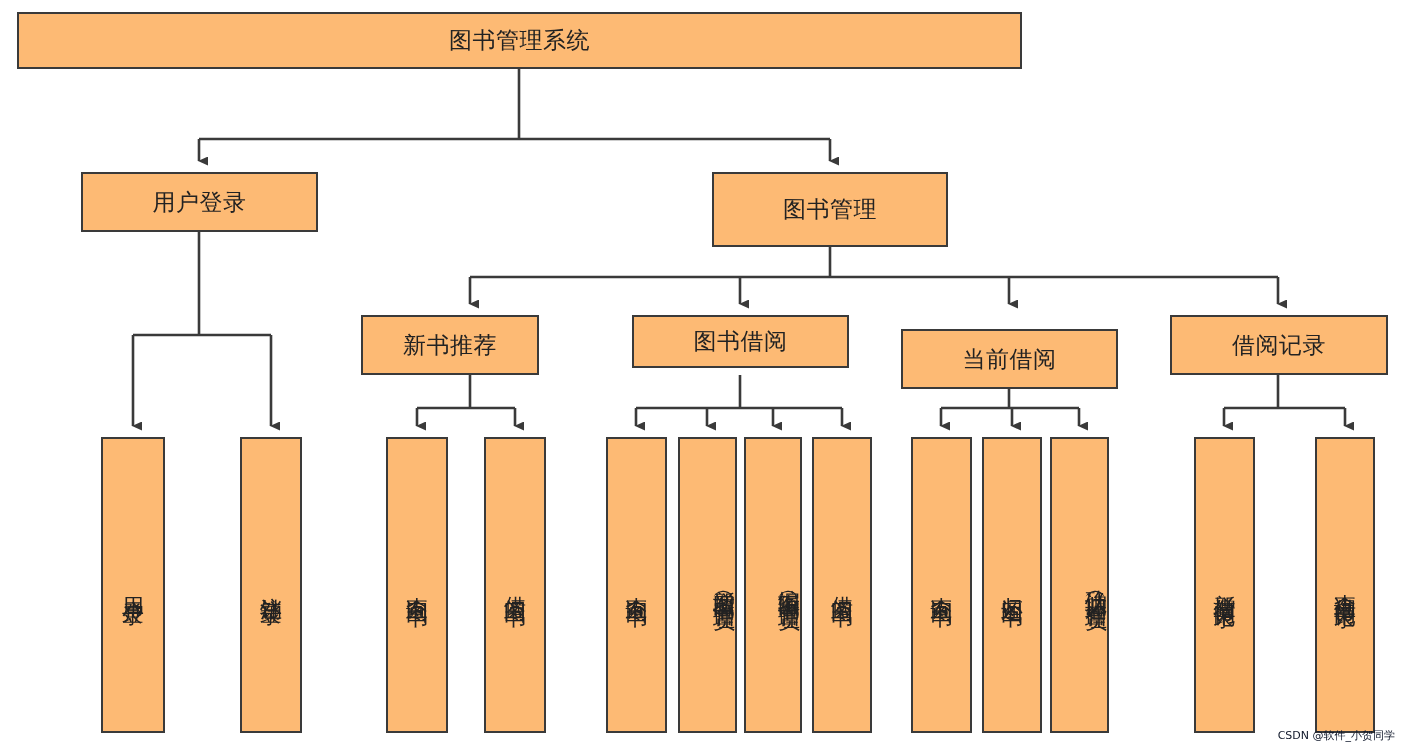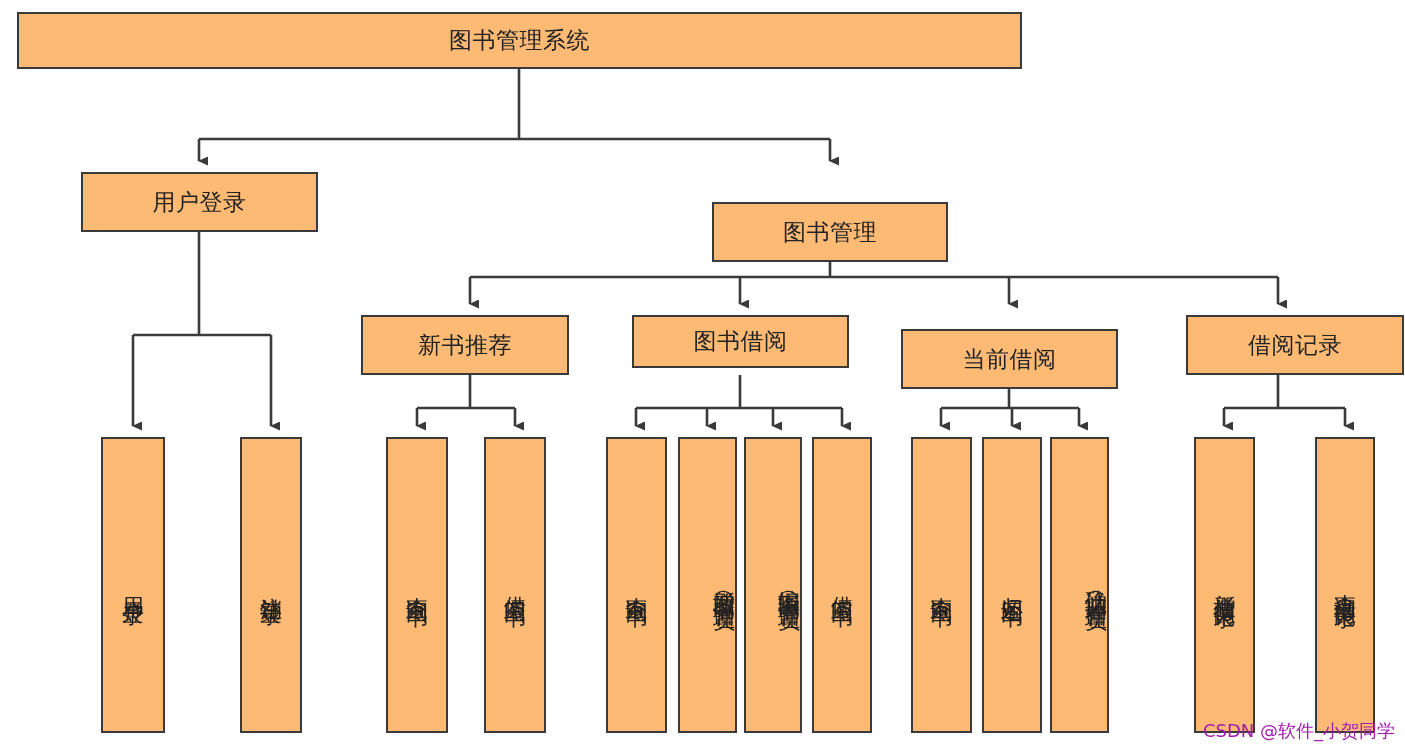--- a/index.html
+++ b/index.html
@@ -51,22 +51,22 @@
     align-items: center;
   }
   .node-label {
     display: block;
     white-space: nowrap;
   }
   #watermark {
     position: absolute;
     right: 10px;
     bottom: 4px;
-    font-size: 18px;
-    color: #a21caf;
+    font-size: 11px;
+    color: #0f172a;
     white-space: nowrap;
     font-family: "DejaVu Sans", "Liberation Sans", sans-serif;
   }
 </style>
 </head>
 <body>
 
 <div id="canvas">
 
   <svg id="edges" viewBox="0 0 1405 747" xmlns="http://www.w3.org/2000/svg">
@@ -112,33 +112,33 @@
       </g>
   </svg>
 
   <div id="node-layer">
       <div class="node horiz" style="left: 17px; top: 12px; width: 1005px; height: 57px;">
         <span class="node-label">图书管理系统</span>
       </div>
       <div class="node horiz" style="left: 81px; top: 172px; width: 237px; height: 60px;">
         <span class="node-label">用户登录</span>
       </div>
-      <div class="node horiz" style="left: 712px; top: 172px; width: 236px; height: 60px; margin-top: 30px;">
+      <div class="node horiz" style="left: 712px; top: 172px; width: 236px; height: 75px;">
         <span class="node-label">图书管理</span>
       </div>
-      <div class="node horiz" style="left: 361px; top: 315px; width: 208px; height: 60px; text-align: center;">
+      <div class="node horiz" style="left: 361px; top: 315px; width: 178px; height: 60px; text-align: center;">
         <span class="node-label">新书推荐</span>
       </div>
       <div class="node horiz" style="left: 632px; top: 315px; width: 217px; height: 53px;">
         <span class="node-label">图书借阅</span>
       </div>
       <div class="node horiz" style="left: 901px; top: 329px; width: 217px; height: 60px;">
         <span class="node-label">当前借阅</span>
       </div>
-      <div class="node horiz" style="left: 1170px; top: 315px; width: 218px; height: 60px; margin-left: 16px;">
+      <div class="node horiz" style="left: 1170px; top: 315px; width: 218px; height: 60px;">
         <span class="node-label">借阅记录</span>
       </div>
       <div class="node vert tall" style="left: 101px; top: 437px; width: 64px; height: 296px;">
         <span class="node-label">用户登录</span>
       </div>
       <div class="node vert tall" style="left: 240px; top: 437px; width: 62px; height: 296px;">
         <span class="node-label">注销登录</span>
       </div>
       <div class="node vert tall" style="left: 386px; top: 437px; width: 62px; height: 296px;">
         <span class="node-label">查询图书</span>

